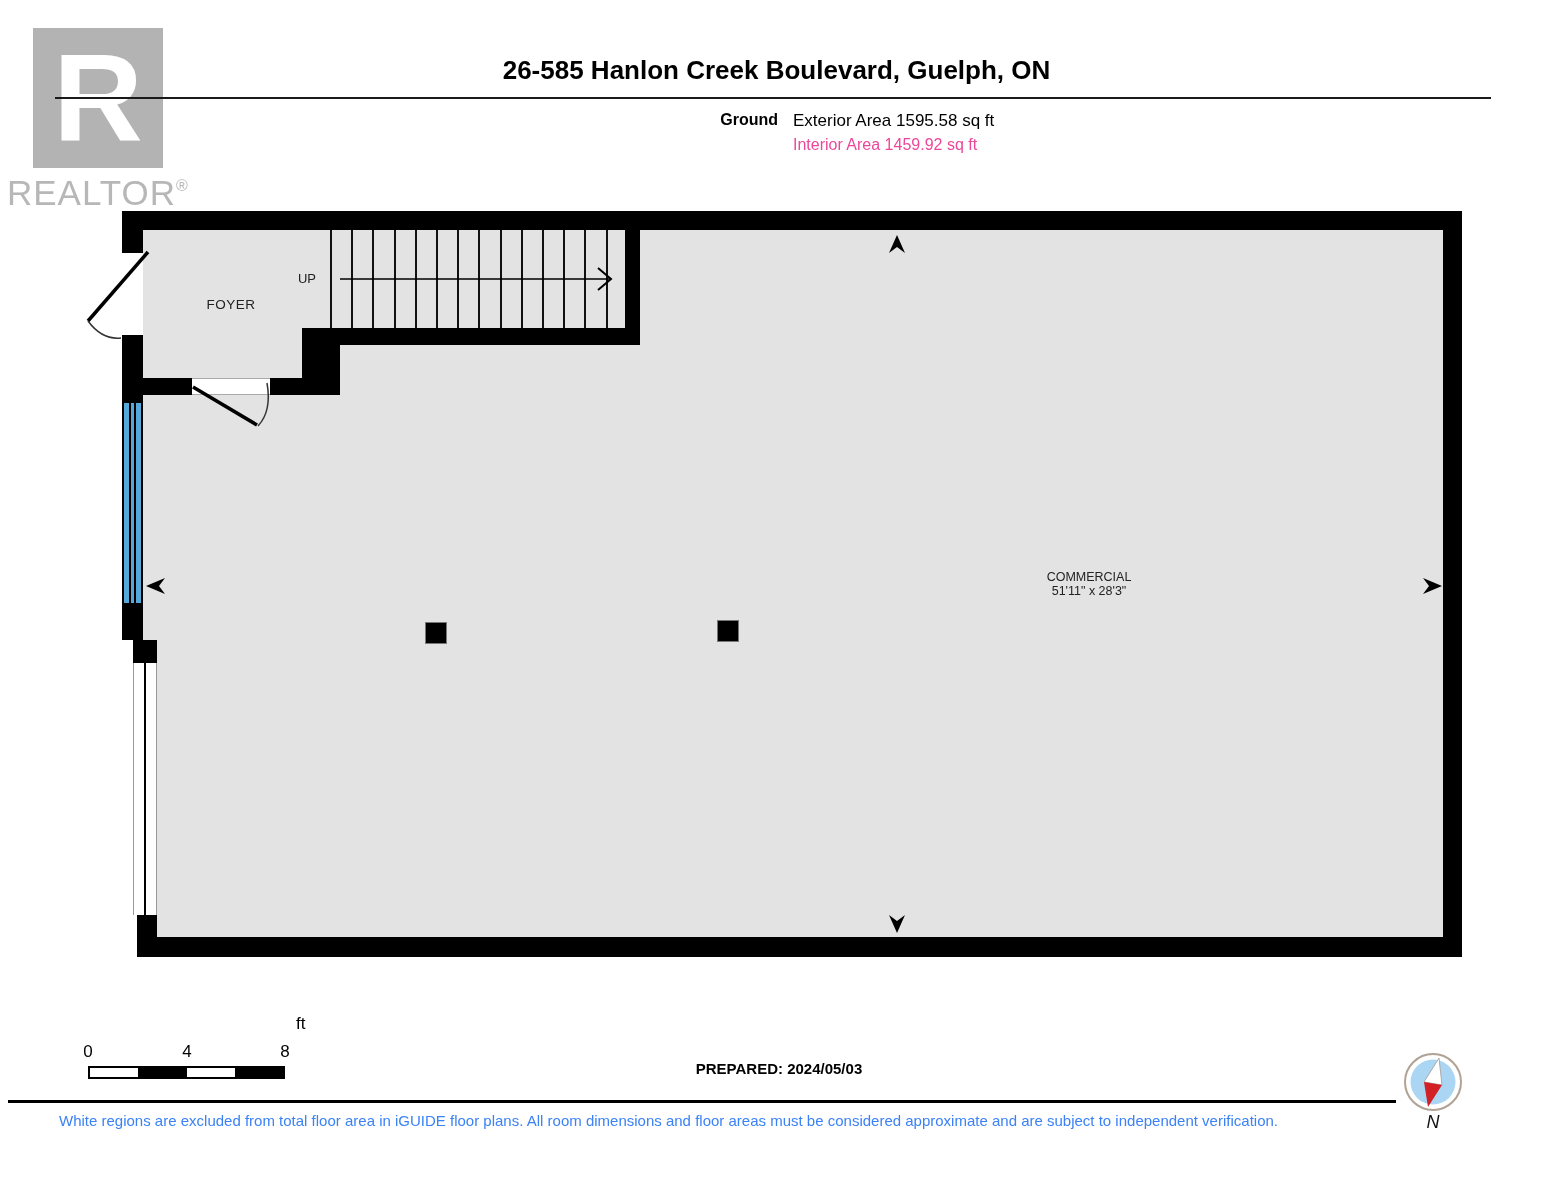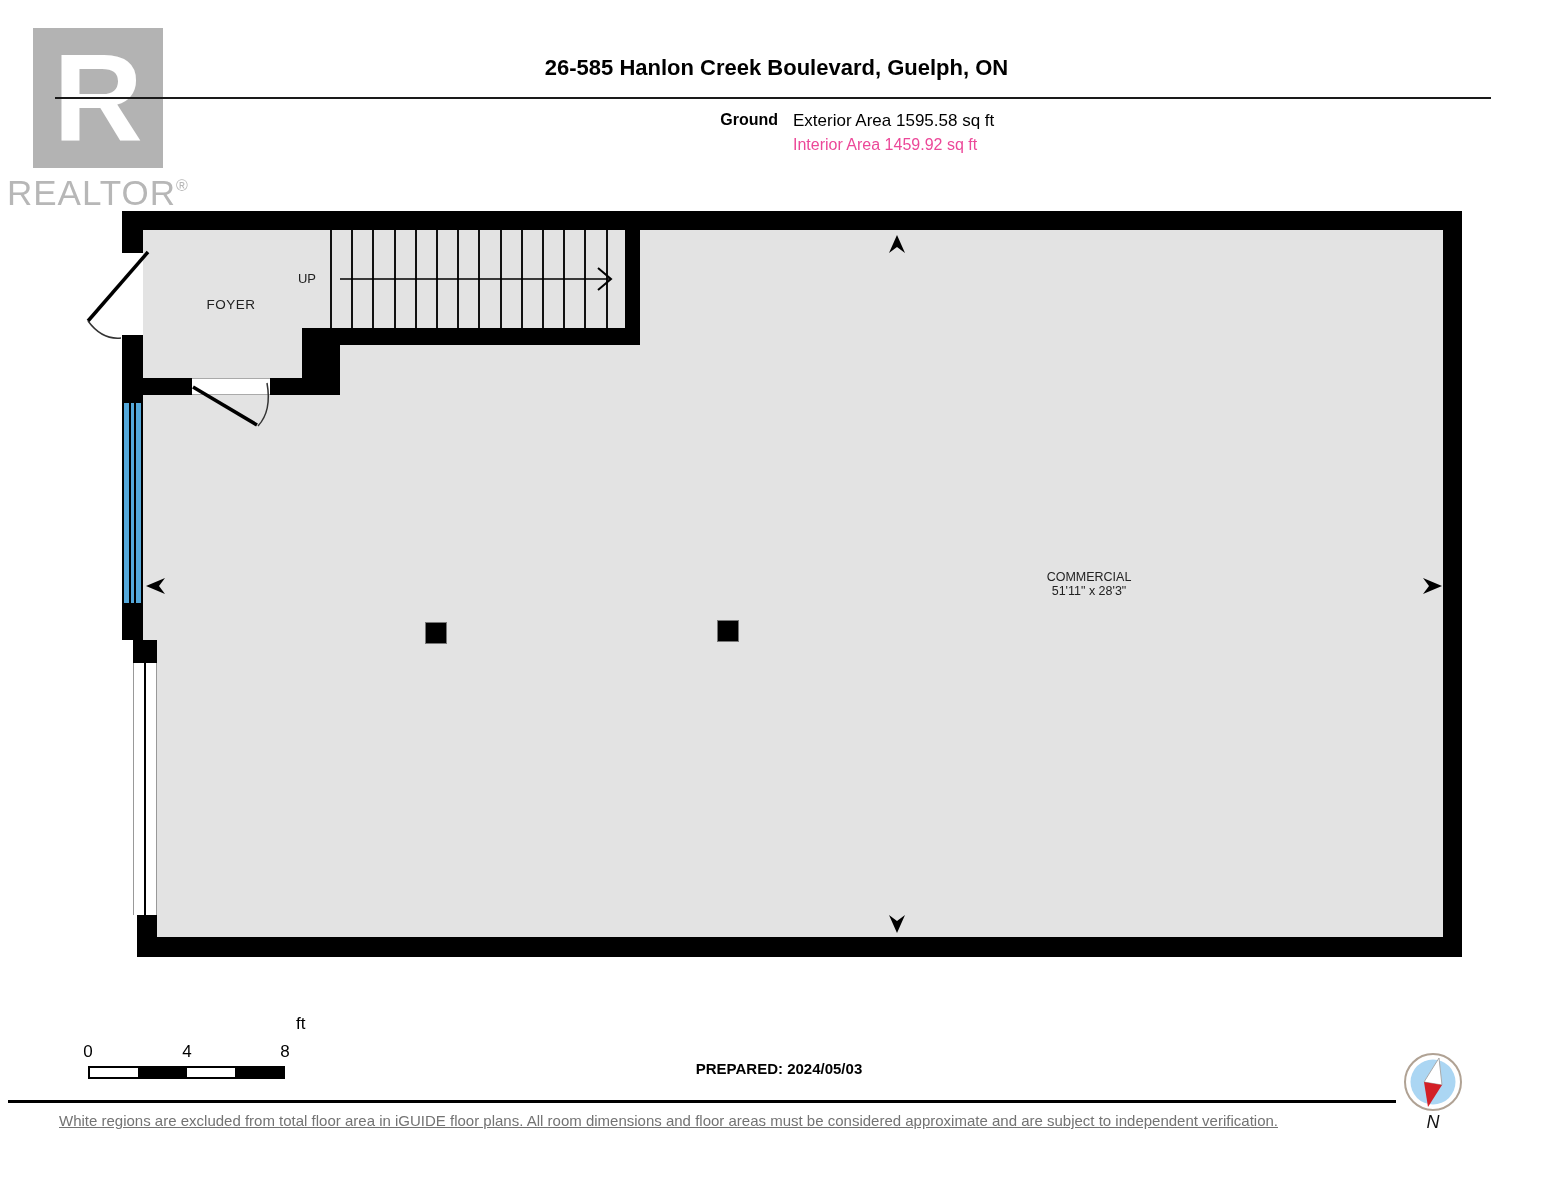--- a/index.html
+++ b/index.html
@@ -7,21 +7,21 @@
   .page { position:relative; width:1553px; height:1200px; background:#fff; overflow:hidden; }
   .abs { position:absolute; }
 
   
   .logo-box { left:33px; top:28px; width:130px; height:140px; background:#b3b3b3;
               text-align:center; line-height:140px; }
   .logo-r { color:#fff; font-size:124px; font-weight:bold; font-family:"Liberation Sans",sans-serif; }
   .logo-word { left:7px; top:173px; width:200px; color:#b7b7b7; font-size:35px;
                letter-spacing:1px; font-weight:400; }
   .logo-word .reg { font-size:16px; vertical-align:14px; }
-  .page-title { left:0; top:55px; width:1553px; text-align:center; font-size:22px; font-weight:bold; color:#000; }
+  .page-title { left:0; top:55px; width:1553px; text-align:center; font-size:26px; font-weight:bold; color:#000; }
   .header-line { left:55px; top:97px; width:1436px; height:2px; background:#1a1a1a; z-index:6; }
   .ground-label { left:578px; top:111px; width:200px; text-align:right; font-size:16px; font-weight:bold; color:#000; }
   .area-line1 { left:793px; top:111px; font-size:17px; color:#000; }
   .area-line2 { left:793px; top:136px; font-size:16px; color:#ec4899; }
 
   
   .plan { left:122px; top:211px; width:1340px; height:746px; }
   .plan .floor { left:21px; top:19px; width:1300px; height:707px; background:#e3e3e3; }
   .wall { background:#000; }
   .wall-top    { left:0; top:0; width:1340px; height:19px; }
@@ -60,21 +60,21 @@
   
   .scale-num { top:1042px; width:20px; text-align:center; font-size:17px; color:#000; }
   .scale-0 { left:78px; } .scale-4 { left:177px; } .scale-8 { left:275px; }
   .scale-bar { left:88px; top:1066px; width:197px; height:13px; border:2px solid #000; display:flex; }
   .scale-bar .seg { flex:1 1 0; }
   .seg-w { background:#fff; } .seg-b { background:#000; }
   .scale-unit { left:296px; top:1014px; font-size:17px; color:#000; }
   .prepared { left:629px; top:1060px; width:300px; text-align:center; font-size:15px; font-weight:bold; color:#000; }
   .compass { left:1400px; top:1049px; }
   .footer-line { left:8px; top:1100px; width:1388px; height:3px; background:#000; }
-  .disclaimer { left:59px; top:1112px; width:1440px; font-size:15px; color:#737373;text-decoration:underline; }
+  .disclaimer { left:59px; top:1112px; width:1440px; font-size:15px; color:#3b82f6; }
   .watermark { left:466px; top:1136px; width:652px; height:34px; background:#e9e9e9;
                color:#fff; font-size:25px; line-height:34px; text-align:center; white-space:nowrap;
                letter-spacing:0.5px; text-shadow:0 0 1px #cfcfcf; }
 </style>
 </head>
 <body>
 
 <div class="page">
 
   <div class="abs logo-box">

